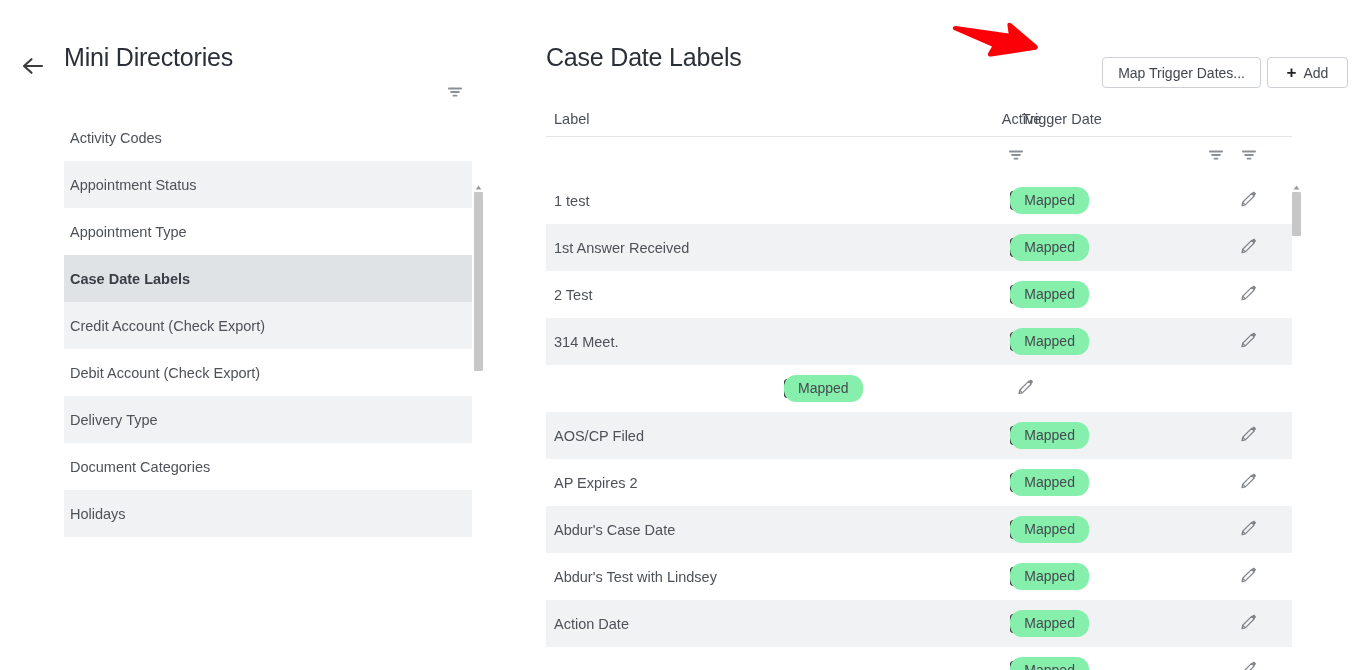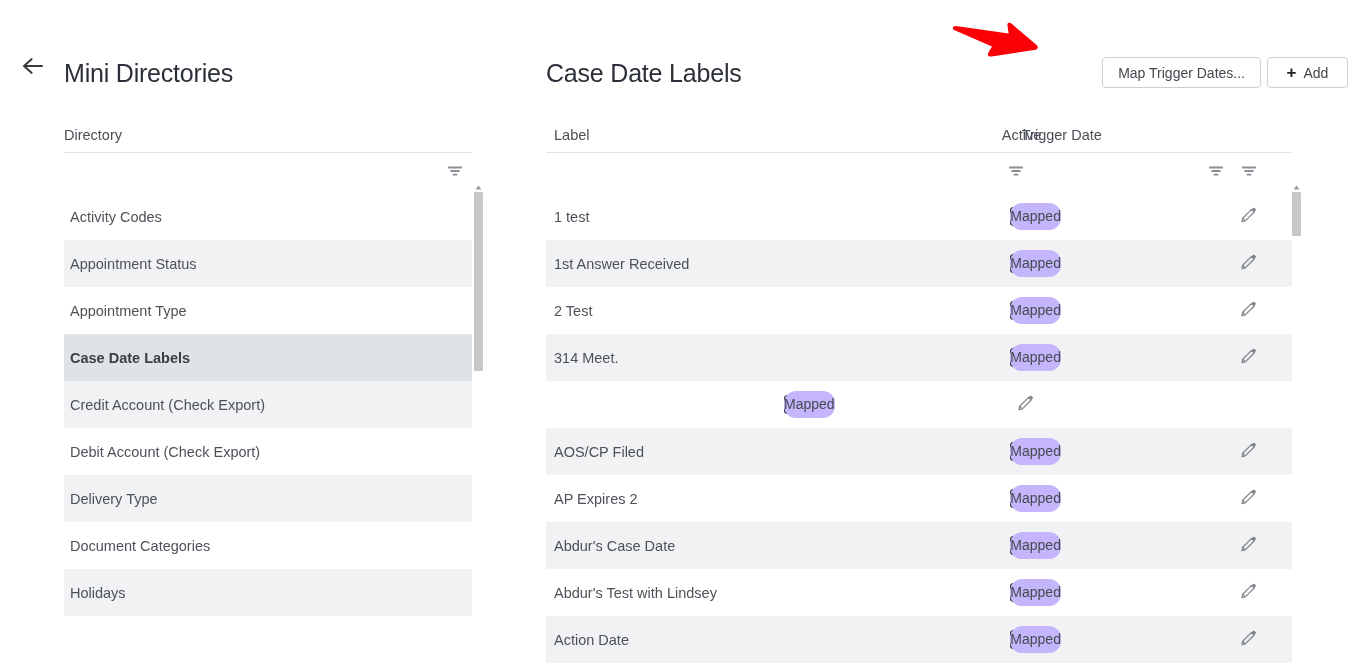--- a/index.html
+++ b/index.html
@@ -15,21 +15,21 @@
   
   .back-btn {
     position: absolute; left: 18px; top: 52px;
     width: 30px; height: 28px;
     display: flex; align-items: center; justify-content: center;
     cursor: pointer;
   }
   .back-btn svg { display: block; }
 
   
-  .panel { position: absolute; top: 56px; }
+  .panel { position: absolute; top: 40px; }
   .panel-title {
     font-size: 25px; font-weight: 400; color: #2b2f38;
     letter-spacing: -0.2px; line-height: 34px;
   }
 
   
   .col-head-row {
     display: flex; align-items: flex-end;
     height: 42px; margin-top: 21px;
     border-bottom: 1px solid #e2e4e6;
@@ -88,23 +88,23 @@
     width: 19px; height: 19px; border-radius: 3px;
     background: #3a3a3a; border: 1px solid #2c2c2c;
     display: flex; align-items: center; justify-content: center;
     cursor: pointer;
   }
   .chk svg { display: block; }
 
   
   .badge {
     display: inline-block;
-    background: #c4b5fd; color: #444b4f;
+    background: #86efac; color: #444b4f;
     font-size: 14px; line-height: 1;
-    padding: 6px 0 7px; border-radius: 12px;
+    padding: 6px 14px 7px; border-radius: 12px;
   }
 
   
   .pencil { cursor: pointer; display: block; opacity: .72; }
 
   
   .btn {
     position: absolute;
     height: 31px;
     border: 1px solid #ccd0d4;
@@ -144,23 +144,20 @@
     <span>
       <svg width="22" height="18" viewBox="0 0 22 18">
         <path d="M2 9 L9.5 2.2 M2 9 L9.5 15.8 M2 9 L20 9" stroke="#3c3c3c" stroke-width="2.1" fill="none" stroke-linecap="round" stroke-linejoin="round"></path>
       </svg>
     </span>
   </div>
 
   <div class="panel" id="left-panel">
     <div class="panel-title">Mini Directories</div>
 
-    <div class="col-head-row">
-      <div class="col-head">Directory</div>
-    </div>
 
     <div class="filter-row">
       <span class="funnel">
         <svg width="16" height="14" viewBox="0 0 16 14">
           <rect x="1" y="2.5" width="14" height="1.9" rx="0.9" fill="#8a8f96"></rect>
           <rect x="3.2" y="6.1" width="9.6" height="1.9" rx="0.9" fill="#8a8f96"></rect>
           <rect x="5.6" y="9.7" width="4.8" height="1.9" rx="0.9" fill="#8a8f96"></rect>
         </svg>
       </span>
     </div>

